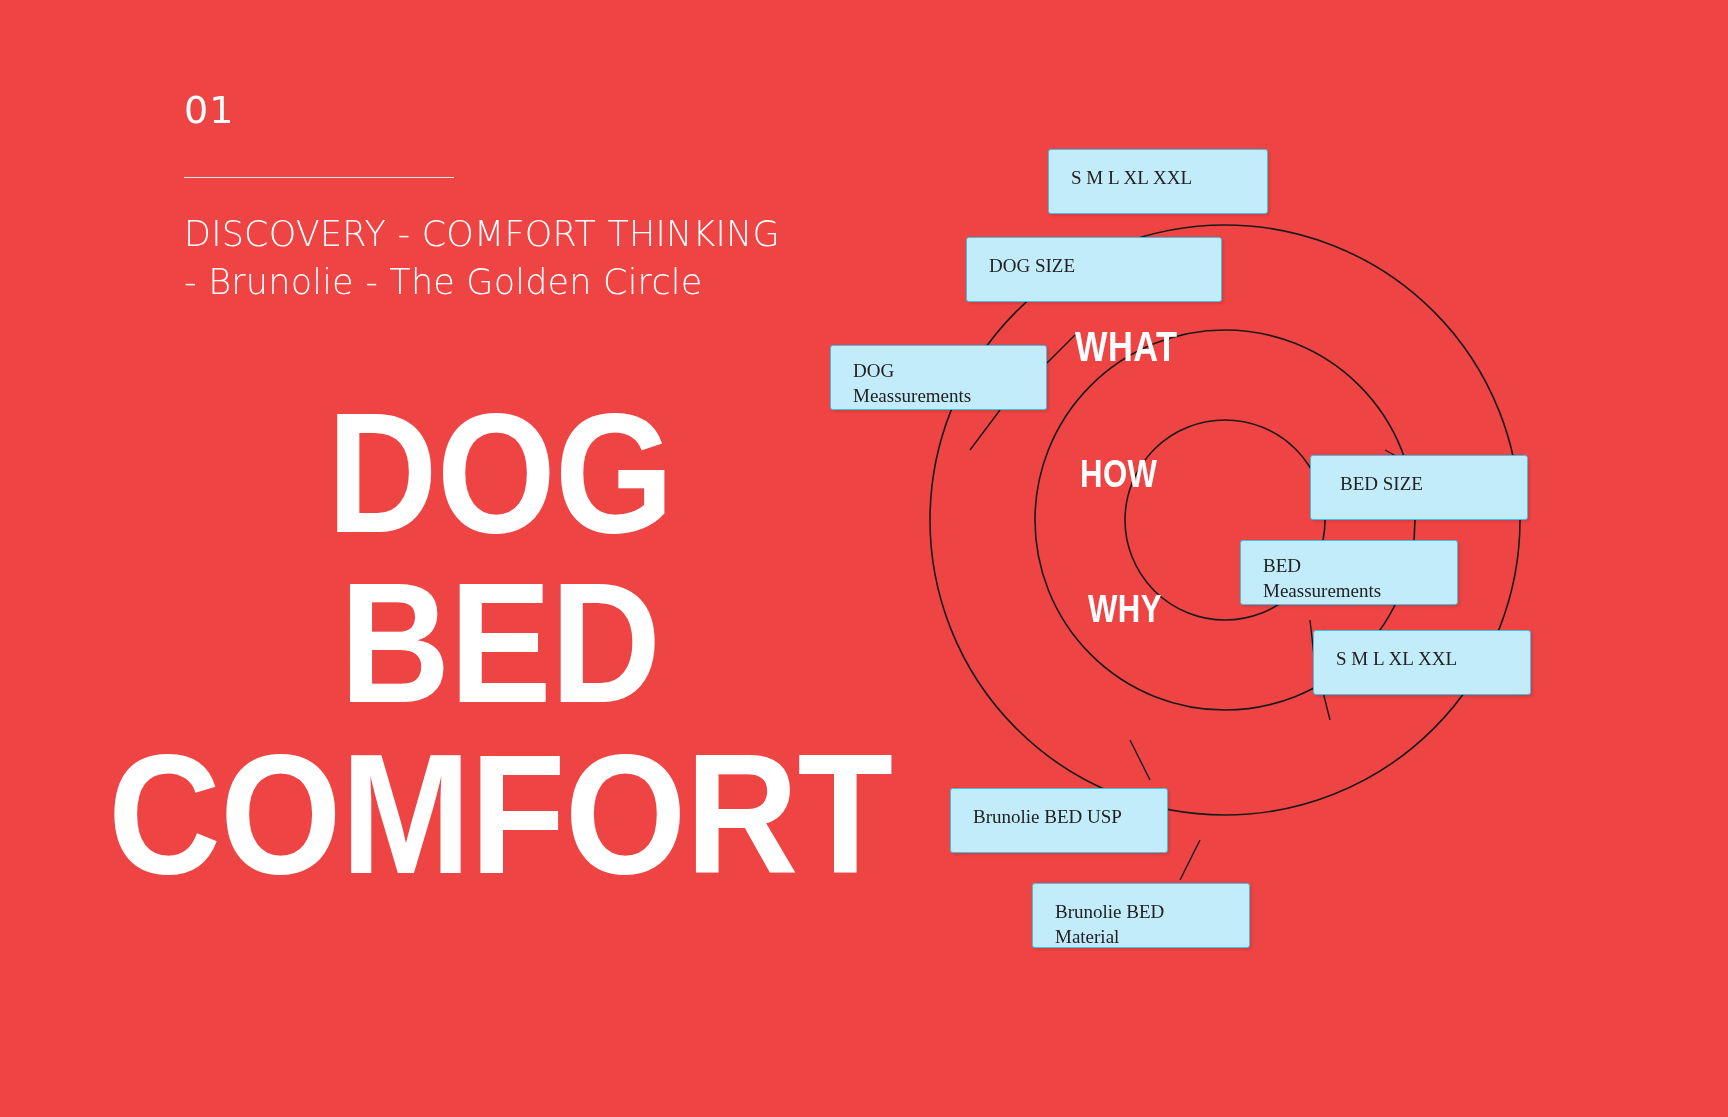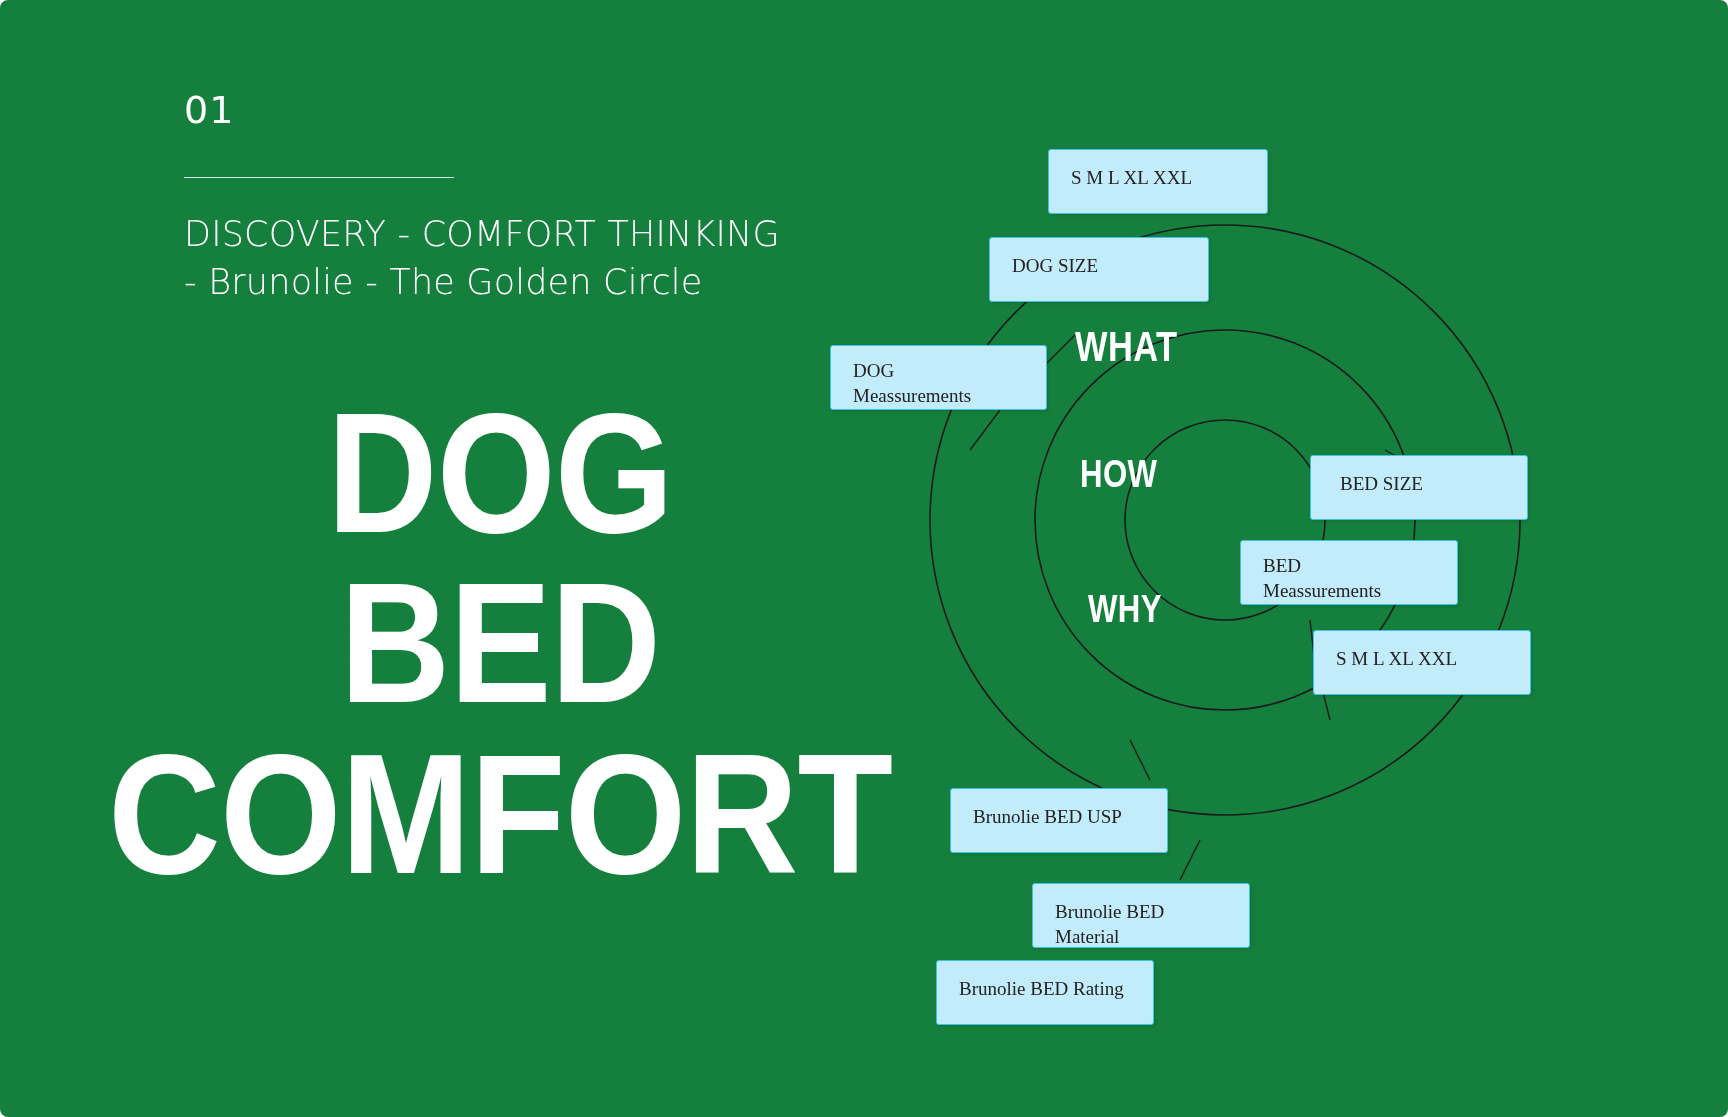--- a/index.html
+++ b/index.html
@@ -5,23 +5,22 @@
   html, body {
     margin: 0;
     padding: 0;
     background: #ffffff;
   }
   .slide {
     position: relative;
     width: 1728px;
     height: 1117px;
     overflow: hidden;
-    background: #15803d;
+    background: #ef4444;
     font-family: "Liberation Sans", sans-serif;
-    border-radius: 8px;
     -webkit-font-smoothing: antialiased;
   }
 
   
   .left-col {
     position: absolute;
     left: 0;
     top: 0;
     width: 1000px;
     height: 1117px;
@@ -178,33 +177,32 @@
         <path d="M 175 820 L 205 785"></path>
       </g>
     </svg>
 
     <div class="ring-label ring-what">WHAT</div>
     <div class="ring-label ring-how">HOW</div>
     <div class="ring-label ring-why">WHY</div>
 
     <div class="note" style="left:168px; top:29px; width:220px; height:65px;">S M L XL XXL</div>
 
-    <div class="note" style="left:86px; top:117px; width:220px; height:65px;margin-left:23px;">DOG SIZE</div>
+    <div class="note" style="left:86px; top:117px; width:256px; height:65px;">DOG SIZE</div>
 
     <div class="note" style="left:-50px; top:225px; width:217px; height:65px; padding-top:12px;">DOG
 Meassurements</div>
 
     <div class="note" style="left:430px; top:335px; width:218px; height:65px;padding-left:29px;">BED SIZE</div>
 
     <div class="note" style="left:360px; top:420px; width:218px; height:65px; padding-top:12px;">BED
 Meassurements</div>
 
     <div class="note" style="left:433px; top:510px; width:218px; height:65px;">S M L XL XXL</div>
 
     <div class="note" style="left:70px; top:668px; width:218px; height:65px;">Brunolie BED  USP</div>
 
     <div class="note" style="left:152px; top:763px; width:218px; height:65px;">Brunolie BED  Material</div>
 
-    <div class="note" style="left:56px; top:840px; width:218px; height:65px;">Brunolie BED  Rating</div>
 
   </div>
 
 </div>
 
 </body></html>

